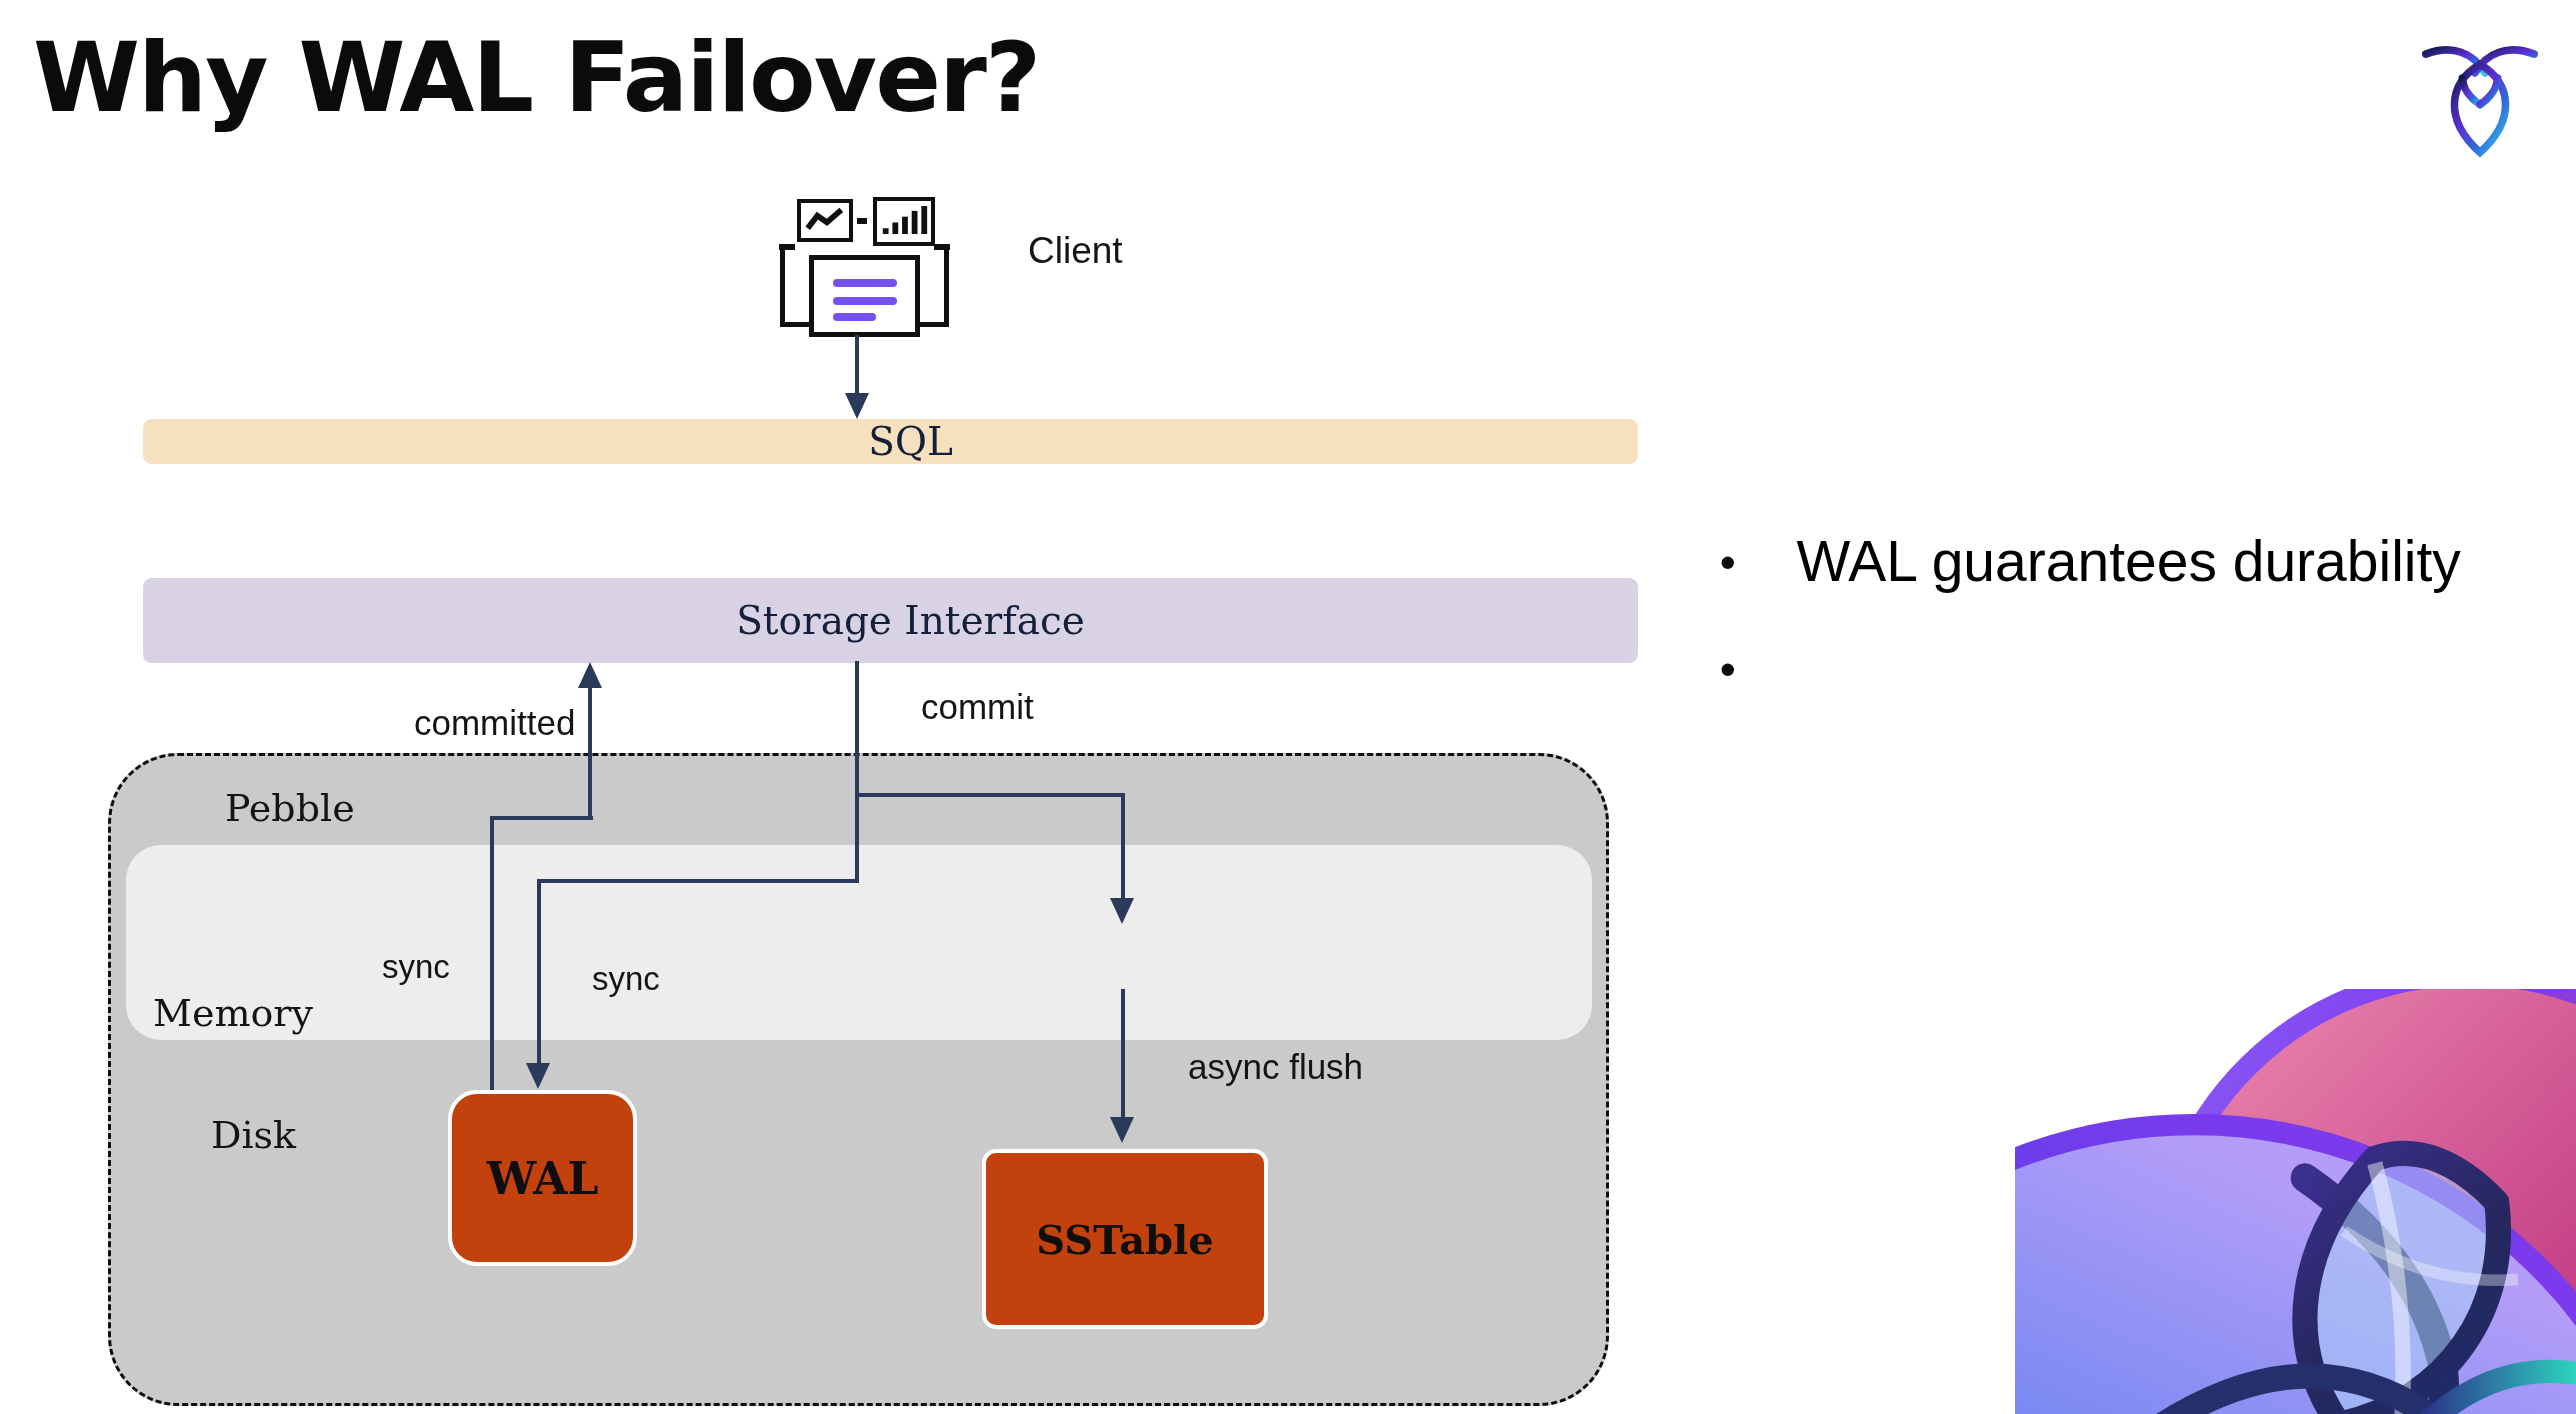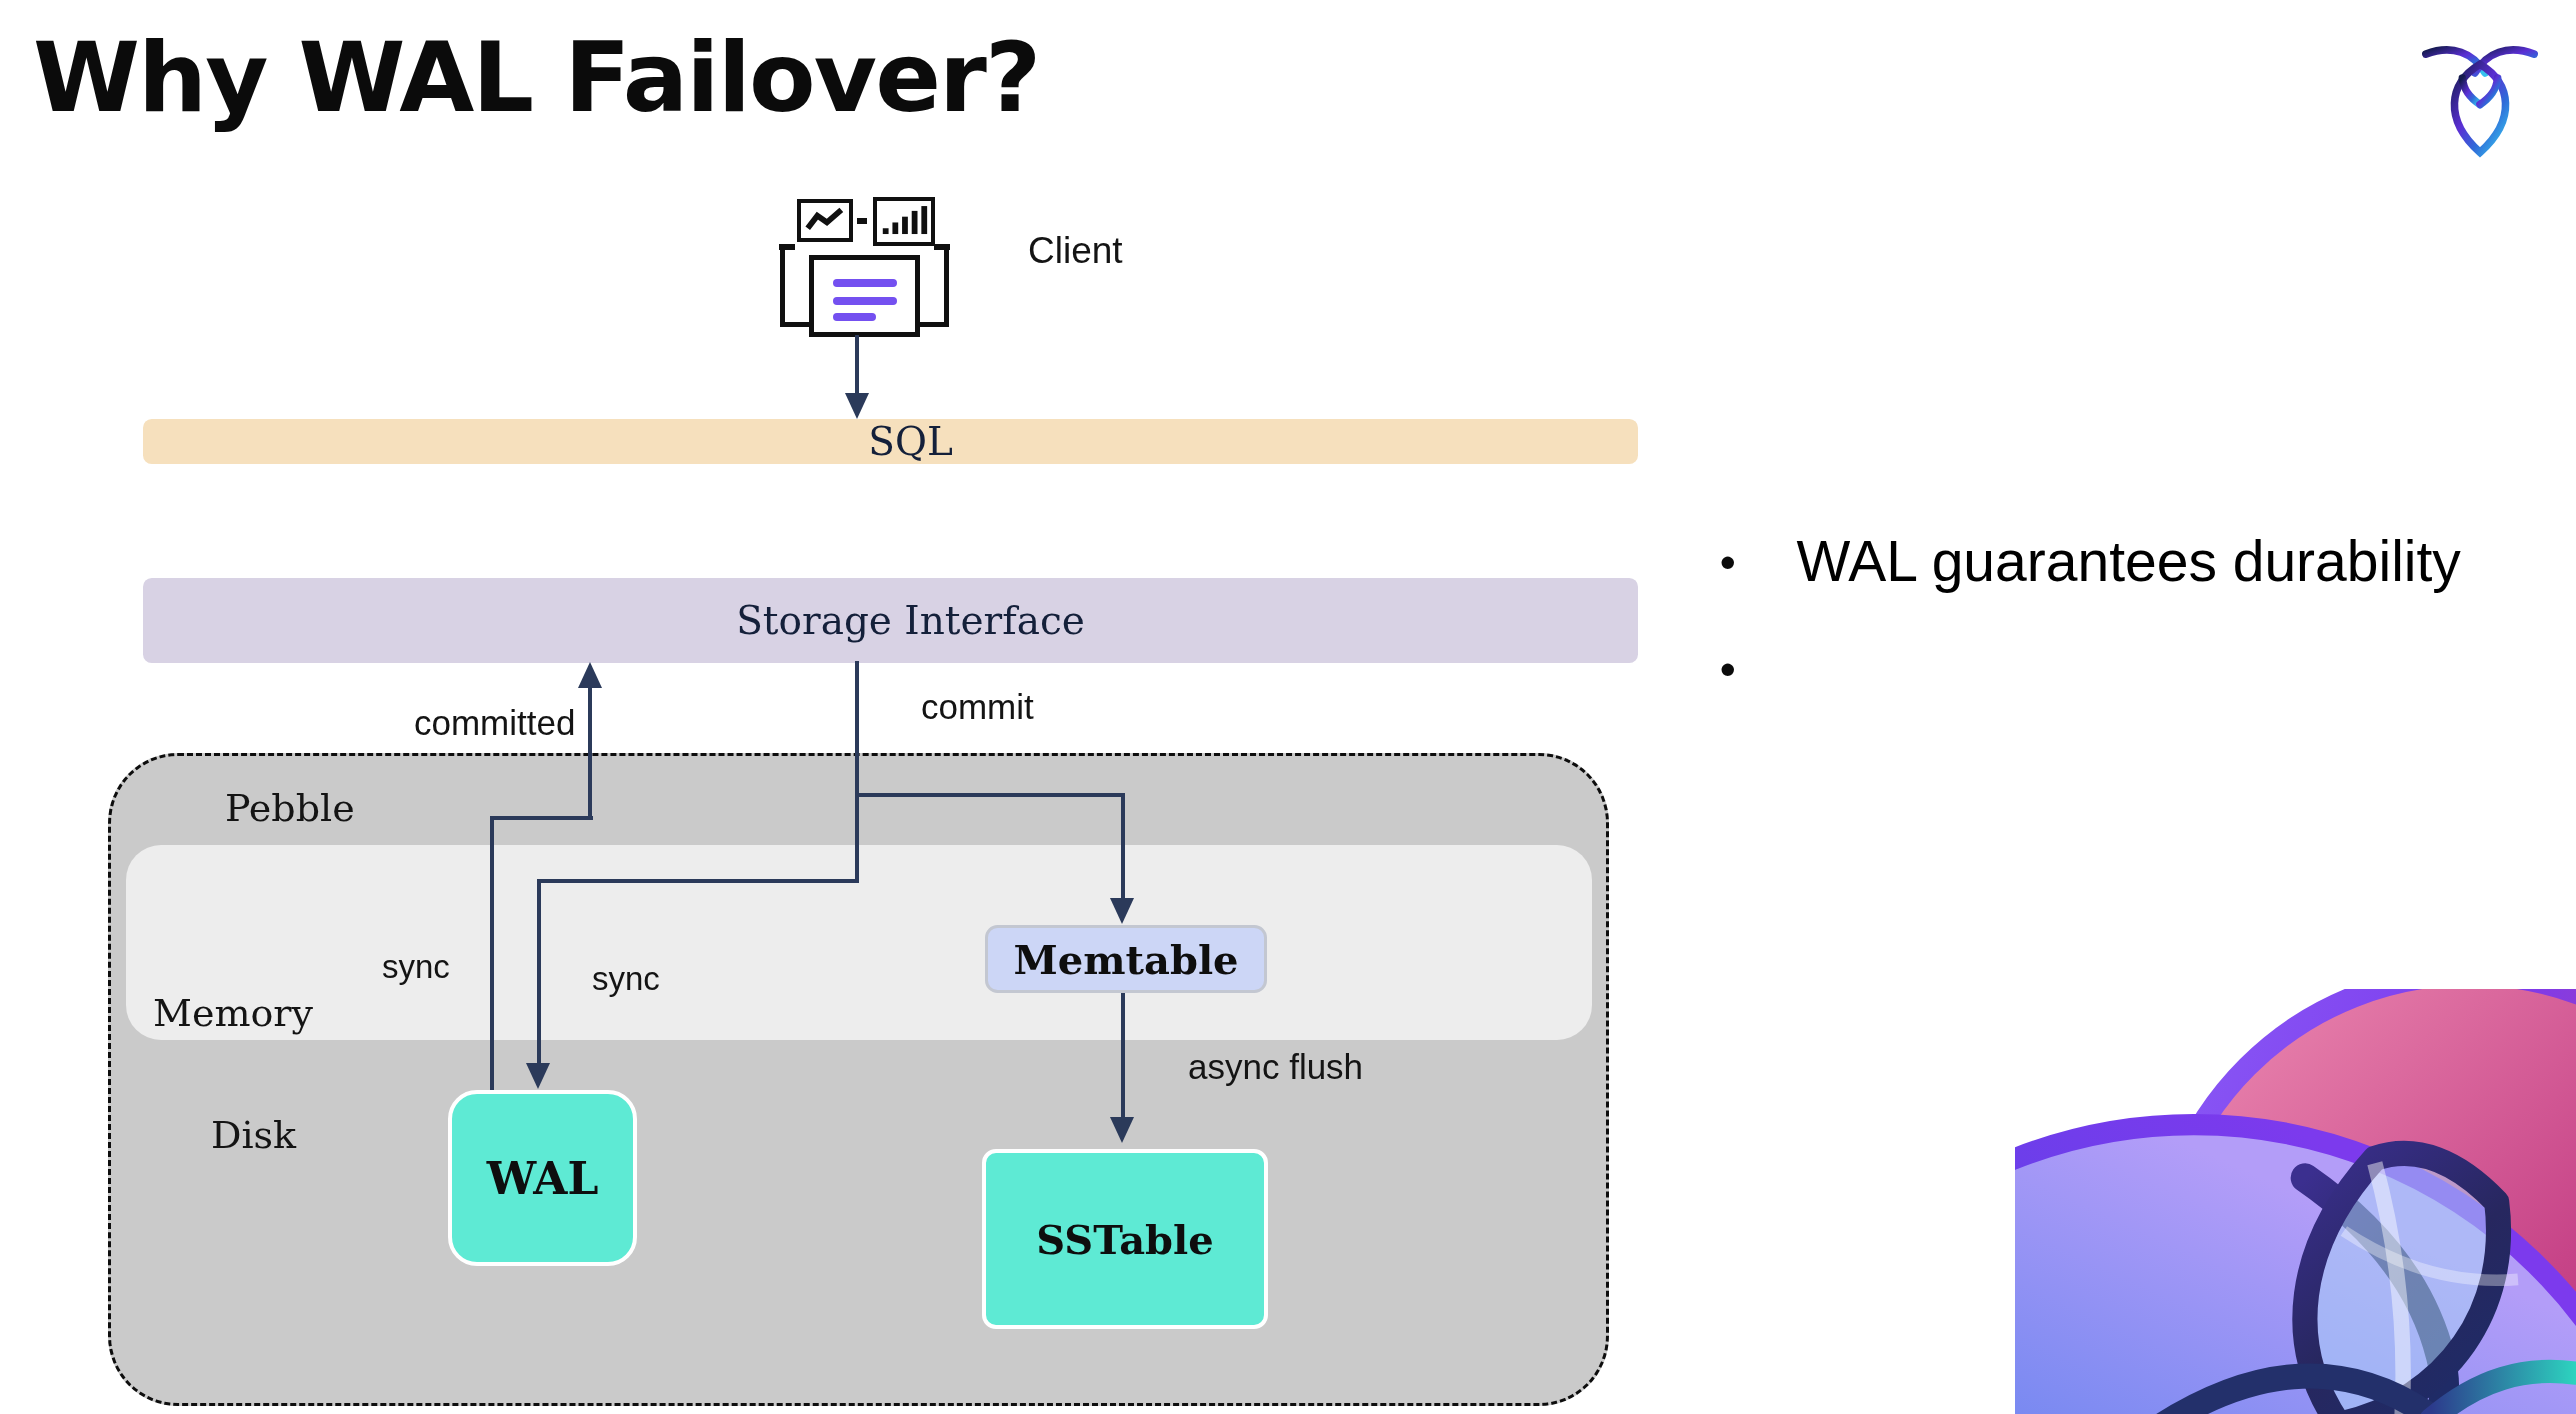--- a/index.html
+++ b/index.html
@@ -35,21 +35,21 @@
   .pebble{left:108px;top:753px;width:1495px;height:647px;background:#cacaca;
           border:3.9px dashed #0d0d0d;border-radius:70px;}
   .memband{left:126px;top:845px;width:1466px;height:195px;background:#ededed;border-radius:35px;}
   .serif-label{font-family:"DejaVu Serif",serif;font-size:38px;color:#141414;}
   .lbl-pebble{left:225px;top:786px;}
   .lbl-memory{left:153px;top:991px;}
   .lbl-disk{left:211px;top:1113px;}
 
   
   .node{display:flex;align-items:center;justify-content:center;
-        font-family:"DejaVu Serif",serif;font-weight:bold;color:#0e0e0e;background:#5eead4;}
+        font-family:"DejaVu Serif",serif;font-weight:bold;color:#0e0e0e;background:#c2410c;}
   .node-wal{left:448px;top:1090px;width:181px;height:168px;border:4.8px solid #fff;border-radius:29px;font-size:44px;}
   .node-memtable{left:985px;top:925px;width:276px;height:62px;border:3.9px solid #c3c7d1;border-radius:12.6px;font-size:40px;background:#ccd6f6;}
   .node-sstable{left:982px;top:1149px;width:278px;height:172px;border:4.8px solid #fff;border-radius:14px;font-size:40px;}
 
   
   .edge{background:#2b3a5a;}
   .vline{width:3.9px;} .hline{height:3.9px;}
   .ah{width:0;height:0;border-left:12.6px solid transparent;border-right:12.6px solid transparent;}
   .ah-down{border-top:26px solid #2b3a5a;}
   .ah-up{border-bottom:26px solid #2b3a5a;}
@@ -152,23 +152,20 @@
   <div class="abs edge-label" style="left:382px;top:948px;font-size:33px;">sync</div>
   <div class="abs edge-label" style="left:592px;top:960px;font-size:33px;">sync</div>
 
   <div class="abs edge vline" style="left:1121px;top:989px;height:130px;"></div>
   <div class="abs ah ah-down" style="left:1110px;top:1117px;"></div>
   <div class="abs edge-label" style="left:1188px;top:1047px;">async flush</div>
 
   <div class="abs node node-wal">
     <span>WAL</span>
   </div>
-  <div class="abs node node-memtable">
-    <span>Memtable</span>
-  </div>
   <div class="abs node node-sstable">
     <span>SSTable</span>
   </div>
 
   <div class="abs bullets">
     <div class="bullet">
       <span class="bullet-dot">●</span>
       <span class="bullet-text">WAL guarantees durability</span>
     </div>
     <div class="bullet">

